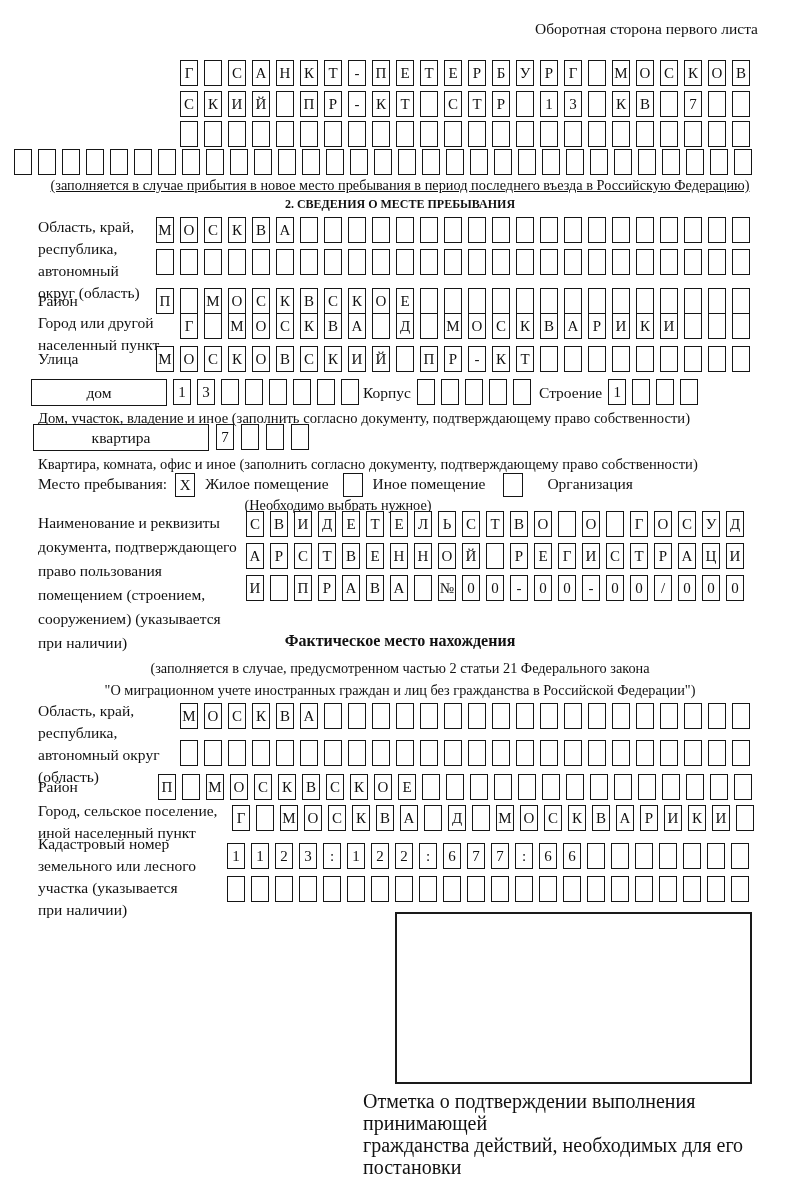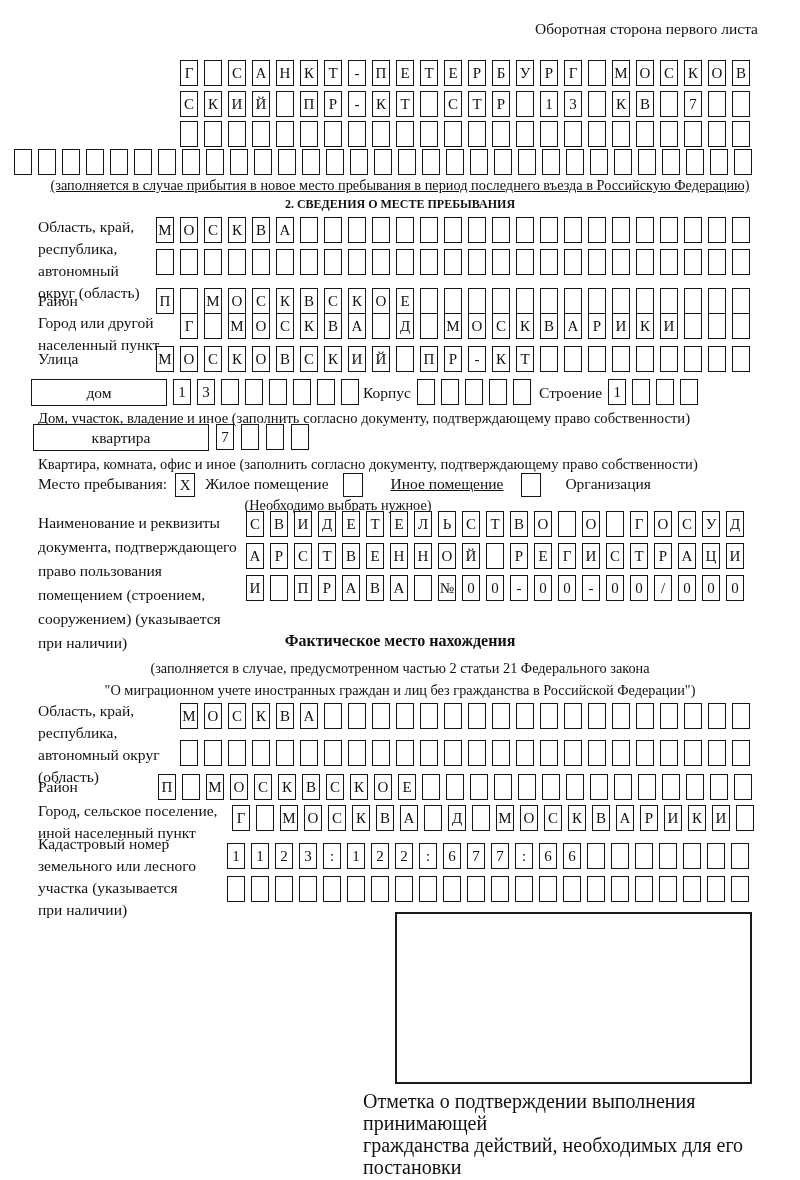--- a/index.html
+++ b/index.html
@@ -335,21 +335,21 @@
         <span class="cell"></span>
       </div>
   </div>
   <div class="abs cap" style="left:38px;top:456px;">Квартира, комната, офис и иное (заполнить согласно документу, подтверждающему право собственности)</div>
 
   <div class="abs stayrow" style="left:38px;top:473px;">
     <span class="lbl">Место пребывания:</span>
     <span class="ckbox" style="margin-left:8px;">X</span>
     <span class="lbl" style="margin-left:10px;">Жилое помещение</span>
     <span class="ckbox" style="margin-left:14px;"></span>
-    <span class="lbl" style="margin-left:28px;text-decoration:underline;">Иное помещение</span>
+    <span class="lbl" style="margin-left:10px;">Иное помещение</span>
     <span class="ckbox" style="margin-left:18px;"></span>
     <span class="lbl" style="margin-left:24px;">Организация</span>
   </div>
   <div class="abs" style="left:188px;top:497px;width:300px;text-align:center;font-size:14.3px;">(Необходимо выбрать нужное)</div>
 
   <div class="abs lbl6" style="left:38px;top:511px;width:210px;">
       <div>Наименование и реквизиты</div>
       <div>документа, подтверждающего</div>
       <div>право пользования</div>
       <div>помещением (строением,</div>

